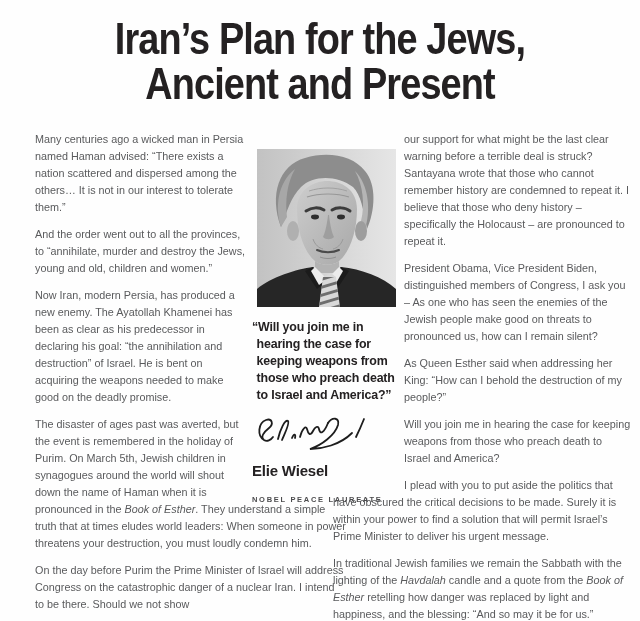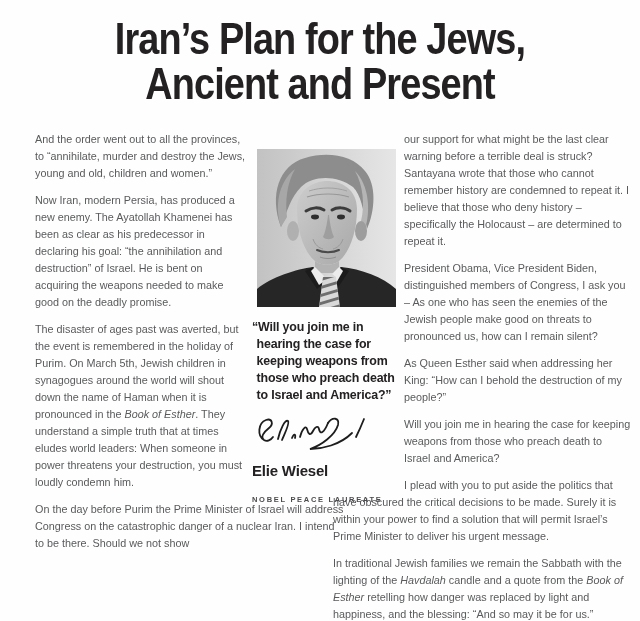--- a/index.html
+++ b/index.html
@@ -40,31 +40,32 @@
 <div class="page">
 
   <div class="headline">
     <span class="hl-line">Iran’s Plan for the Jews,</span>
     <span class="hl-line">Ancient and Present</span>
   </div>
 
   <div class="col-left bodytext">
     <div class="float-spacer"></div>
     <div>
+        <p><span>Many centuries ago a wicked man in Persia named Haman advised: “There exists a nation scattered and dispersed among the others… It is not in our interest to tolerate them.”</span></p>
         <p><span>And the order went out to all the provinces, to “annihilate, murder and destroy the Jews, young and old, children and women.”</span></p>
         <p><span>Now Iran, modern Persia, has produced a new enemy. The Ayatollah Khamenei has been as clear as his predecessor in declaring his goal: “the annihilation and destruction” of Israel. He is bent on acquiring the weapons needed to make good on the deadly promise.</span></p>
         <p><span>The disaster of ages past was averted, but the event is remembered in the holiday of Purim. On March 5th, Jewish children in synagogues around the world will shout down the name of Haman when it is pronounced in the </span><span class="it">Book of Esther</span><span>. They understand a simple truth that at times eludes world leaders: When someone in power threatens your destruction, you must loudly condemn him.</span></p>
         <p><span>On the day before Purim the Prime Minister of Israel will address Congress on the catastrophic danger of a nuclear Iran. I intend to be there. Should we not show</span></p>
       </div>
   </div>
 
   <div class="col-right bodytext">
     <div class="float-spacer"></div>
     <div>
-        <p><span>our support for what might be the last clear warning before a terrible deal is struck? Santayana wrote that those who cannot remember history are condemned to repeat it. I believe that those who deny history – specifically the Holocaust – are determined to repeat it.</span></p>
+        <p><span>our support for what might be the last clear warning before a terrible deal is struck? Santayana wrote that those who cannot remember history are condemned to repeat it. I believe that those who deny history – specifically the Holocaust – are pronounced to repeat it.</span></p>
         <p><span>President Obama, Vice President Biden, distinguished members of Congress, I ask you – As one who has seen the enemies of the Jewish people make good on threats to pronounced us, how can I remain silent?</span></p>
         <p><span>As Queen Esther said when addressing her King: “How can I behold the destruction of my people?”</span></p>
         <p><span>Will you join me in hearing the case for keeping weapons from those who preach death to Israel and America?</span></p>
         <p><span>I plead with you to put aside the politics that have obscured the critical decisions to be made. Surely it is within your power to find a solution that will permit Israel’s Prime Minister to deliver his urgent message.</span></p>
         <p><span>In traditional Jewish families we remain the Sabbath with the lighting of the </span><span class="it">Havdalah</span><span> candle and a quote from the </span><span class="it">Book of Esther</span><span> retelling how danger was replaced by light and happiness, and the blessing: “And so may it be for us.”</span></p>
       </div>
   </div>
 
   <div class="center">
 

